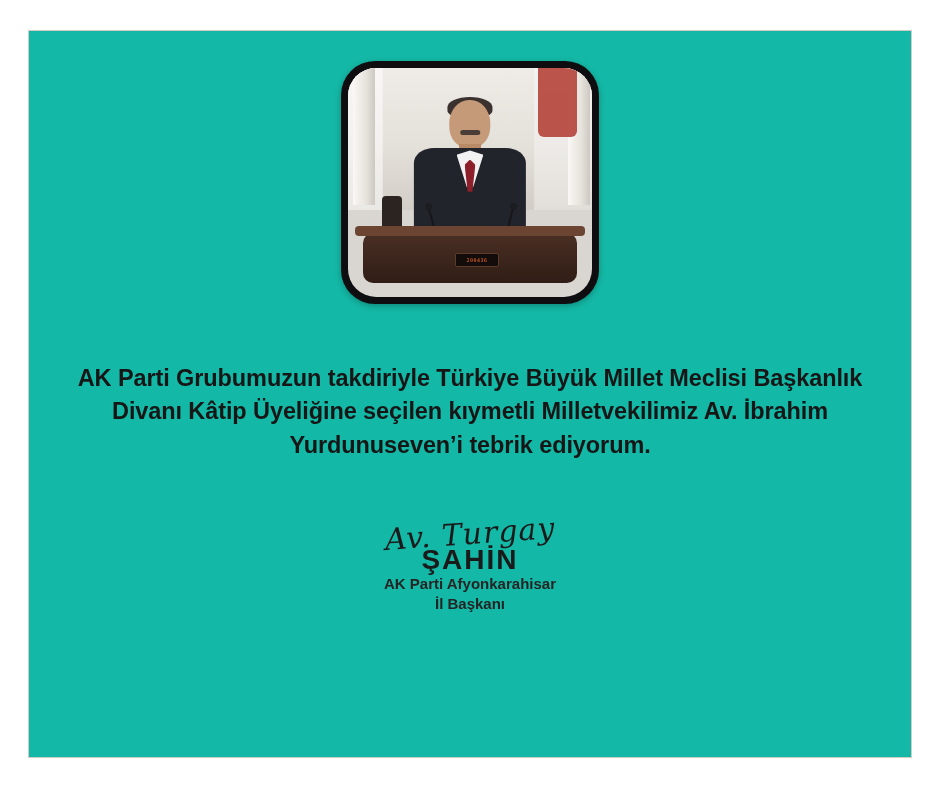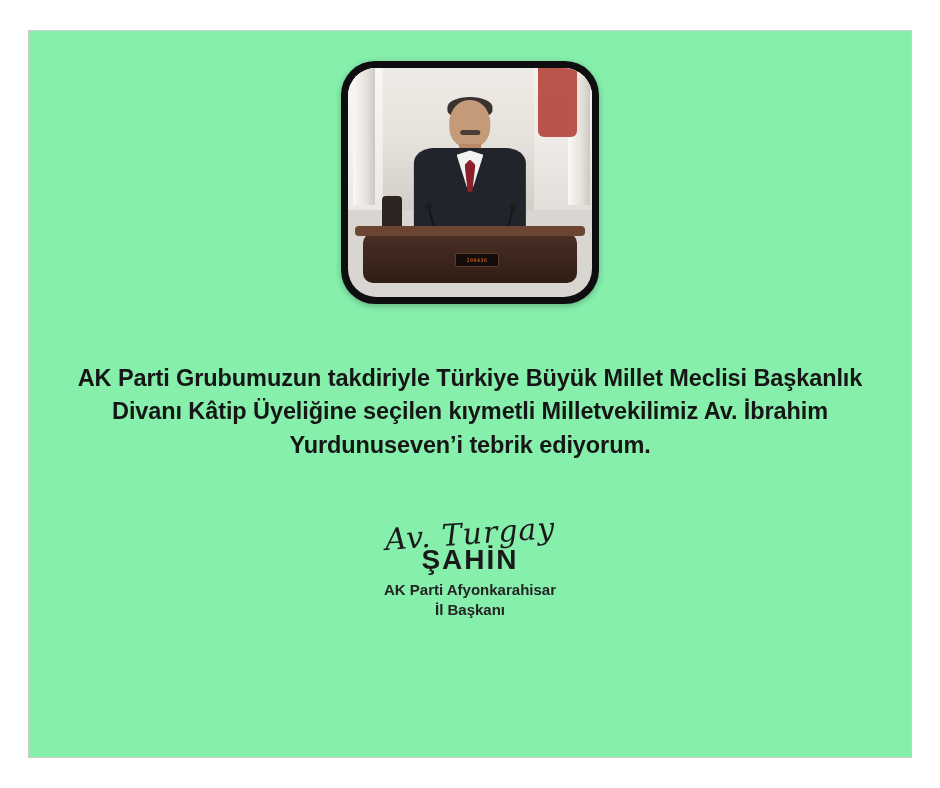--- a/index.html
+++ b/index.html
@@ -12,21 +12,21 @@
     background: #ffffff;
     font-family: "Liberation Sans", sans-serif;
     overflow: hidden;
   }
   .card {
     position: absolute;
     left: 28px;
     top: 30px;
     width: 884px;
     height: 728px;
-    background: #86efac;
+    background: #14b8a6;
     border: 1px solid #cfccc6;
     box-sizing: border-box;
     display: flex;
     flex-direction: column;
     align-items: center;
   }
   
   .photo-frame {
     margin-top: 30px;
     width: 258px;
@@ -189,21 +189,21 @@
   .sig-name {
     font-size: 28px;
     font-weight: bold;
     letter-spacing: 2px;
     line-height: 1.05;
   }
   .sig-role {
     font-size: 15px;
     font-weight: bold;
     line-height: 1.35;
-    margin-top: 6px;
+    margin-top: 0;
     color: #242424;
   }
 </style>
 </head>
 <body>
 
 <div class="card">
 
   <div class="photo-frame">
     <div class="photo">

